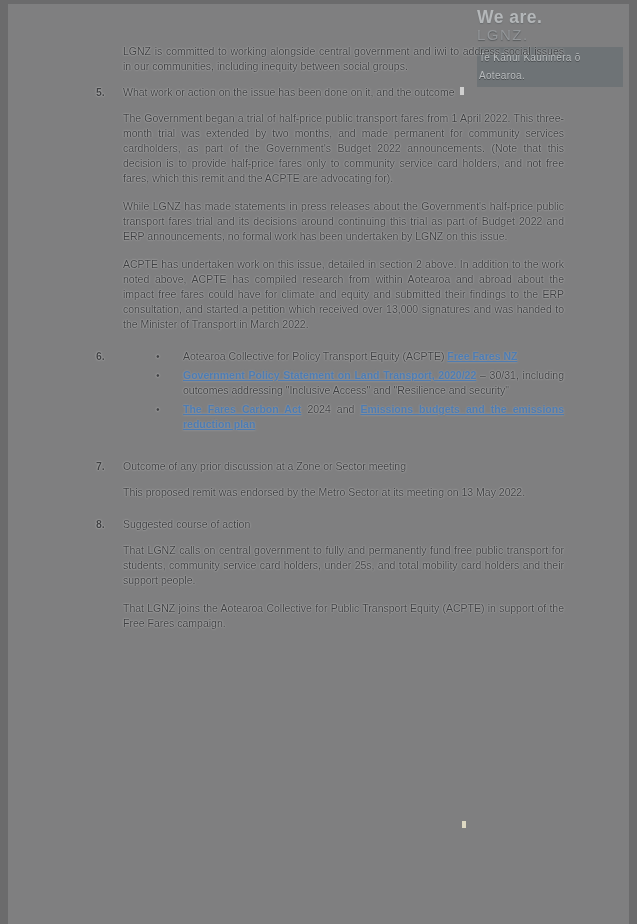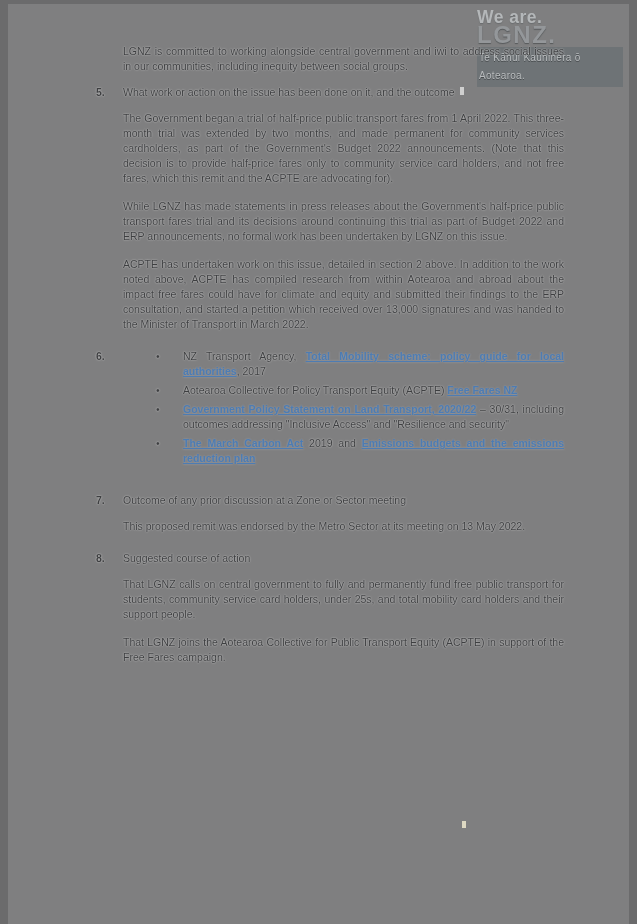--- a/index.html
+++ b/index.html
@@ -23,21 +23,21 @@
     color:var(--text);
     overflow:hidden;
     margin:4px auto;
   }
   .fuzz{ text-shadow:0 0 2px rgba(205,205,205,.85), 0 0 1px rgba(215,215,215,.6); }
 
   
   .logo{position:absolute;top:4px;right:6px;width:146px;line-height:18px}
   .logo-line1{font-size:17.5px;font-weight:bold;color:var(--logo-light);letter-spacing:.5px;
     text-shadow:0 1px 1px rgba(90,94,96,.55)}
-  .logo-line2{font-size:24px;font-weight:bold;color:var(--logo-mid);letter-spacing:1.5px;
+  .logo-line2{font-size:15px;font-weight:normal;color:var(--logo-mid);letter-spacing:1.5px;
     text-shadow:0 1px 1px rgba(70,74,76,.7)}
   .logo-tagline{display:block;margin-top:3px;background:var(--tagline-bg);
     color:var(--tagline-text);font-size:10px;font-weight:normal;letter-spacing:.3px;
     padding:2px 18px 2px 2px;text-shadow:0 1px 0 rgba(60,64,66,.8)}
 
   
   .content{position:absolute;left:88px;top:40px;width:468px}
   .intro{margin:0 0 11px 27px;text-align:justify}
   .sec-row{display:grid;grid-template-columns:27px 1fr}
   .sec-num{font-weight:bold}
@@ -78,24 +78,23 @@
           <p class="para">The Government began a trial of half-price public transport fares from 1 April 2022. This three-month trial was extended by two months, and made permanent for community services cardholders, as part of the Government's Budget 2022 announcements. (Note that this decision is to provide half-price fares only to community service card holders, and not free fares, which this remit and the ACPTE are advocating for).</p>
           <p class="para">While LGNZ has made statements in press releases about the Government's half-price public transport fares trial and its decisions around continuing this trial as part of Budget 2022 and ERP announcements, no formal work has been undertaken by LGNZ on this issue.</p>
           <p class="para last">ACPTE has undertaken work on this issue, detailed in section 2 above. In addition to the work noted above, ACPTE has compiled research from within Aotearoa and abroad about the impact free fares could have for climate and equity and submitted their findings to the ERP consultation, and started a petition which received over 13,000 signatures and was handed to the Minister of Transport in March 2022.</p>
         </div>
     </div>
 
     <div class="sec-row">
       <div class="sec-num">6.</div>
       <div class="sec-body">
           <ul class="bullets">
-            <li><span>NZ Transport Agency, </span><a class="doc-link bold" href="#">Total Mobility scheme: policy guide for local authorities</a><span>, 2017</span></li>
             <li><span>Aotearoa Collective for Policy Transport Equity (ACPTE) </span><a class="doc-link bold" href="#">Free Fares NZ</a></li>
             <li><a class="doc-link bold" href="#">Government Policy Statement on Land Transport, 2020/22</a><span> – 30/31, including outcomes addressing "Inclusive Access" and "Resilience and security"</span></li>
-            <li><a class="doc-link bold" href="#">The March Carbon Act</a><span> 2019 and </span><a class="doc-link bold" href="#">Emissions budgets and the emissions reduction plan</a></li>
+            <li><a class="doc-link bold" href="#">The Fares Carbon Act</a><span> 2024 and </span><a class="doc-link bold" href="#">Emissions budgets and the emissions reduction plan</a></li>
           </ul>
         </div>
     </div>
 
     <div class="sec-row">
       <div class="sec-num">7.</div>
       <div class="sec-heading">Outcome of any prior discussion at a Zone or Sector meeting</div>
       <div class="sec-body">
           <p class="para last">This proposed remit was endorsed by the Metro Sector at its meeting on 13 May 2022.</p>
         </div>

